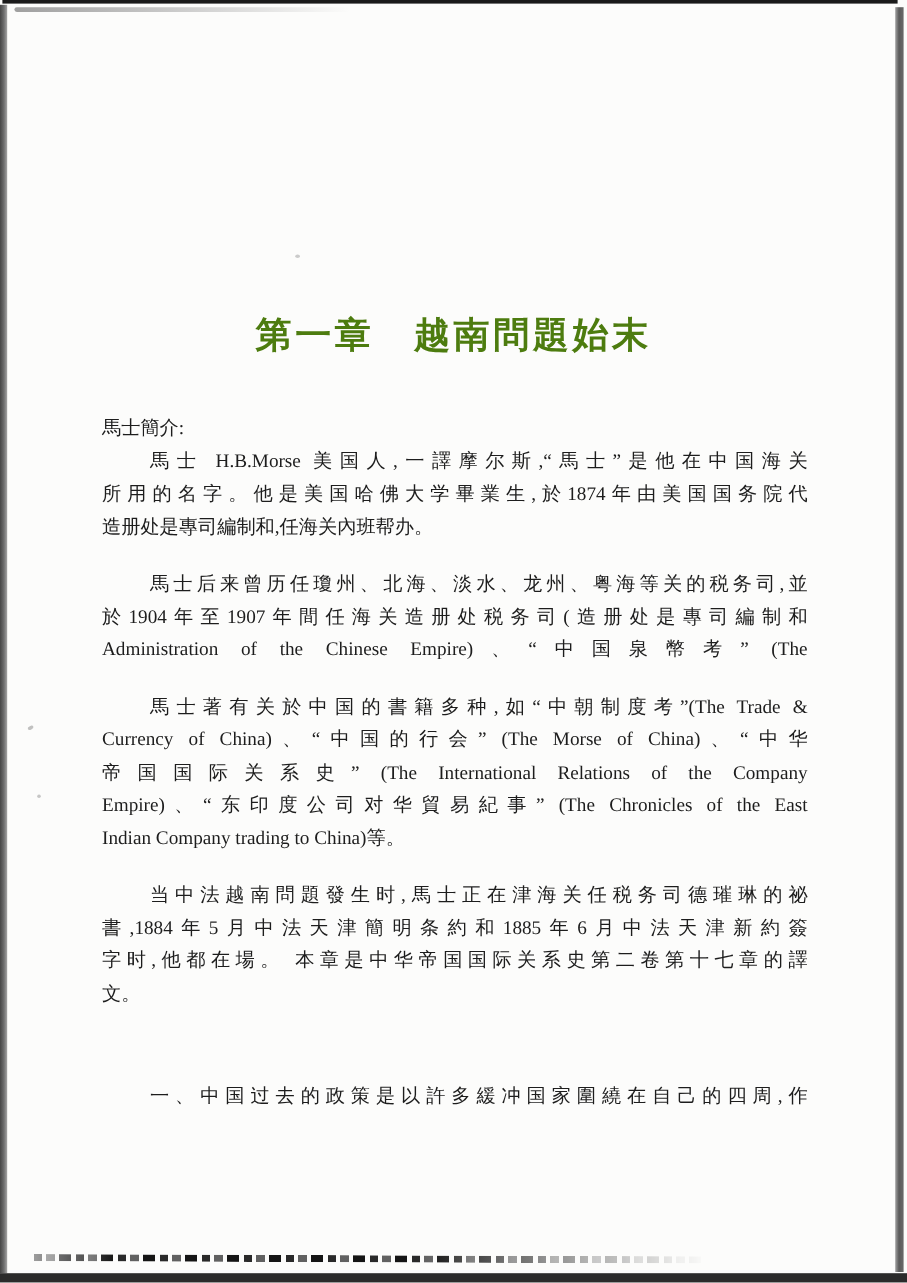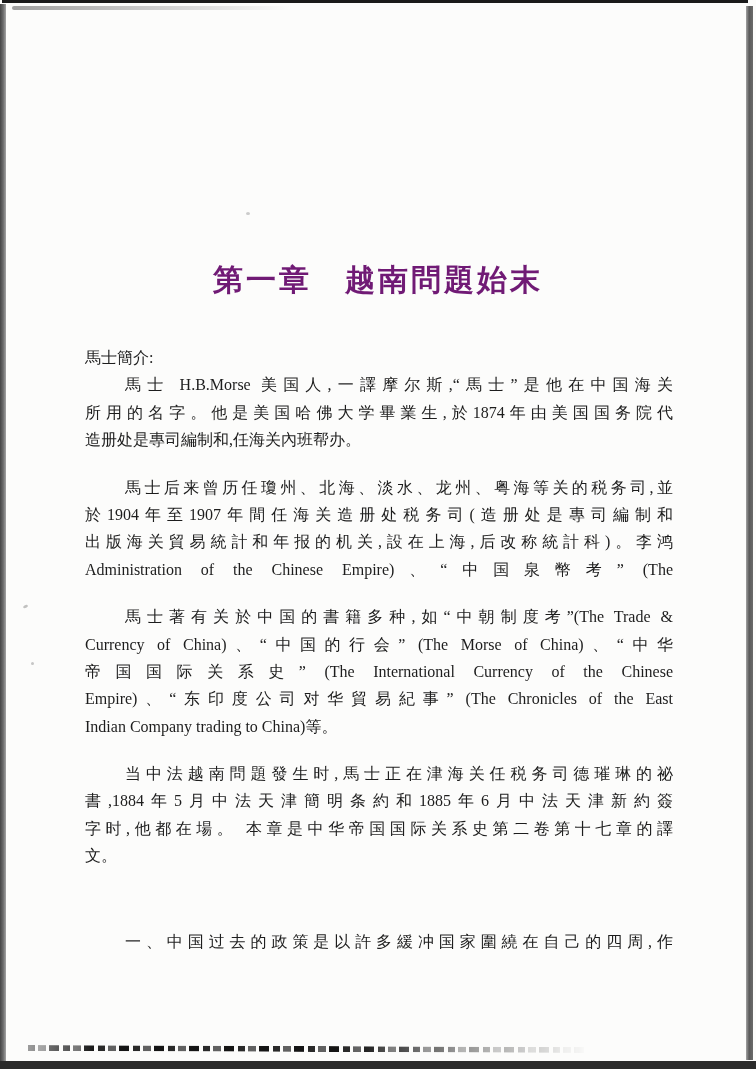--- a/index.html
+++ b/index.html
@@ -70,21 +70,21 @@
   .chapter-title {
     position: absolute;
     top: 261px; left: 0;
     width: 100%;
     margin: 0;
     text-align: center;
     font-size: 30px;
     line-height: 38px;
     font-weight: 900;
     letter-spacing: 3px;
-    color: #701a75;
+    color: #4d7c0f;
   }
   .body-block {
     position: absolute;
     top: 344px; left: 85px;
     width: 588px;
     color: #1d1d1d;
   }
   .ln {
     font-size: 16px;
     height: 27.4px;
@@ -115,25 +115,24 @@
 
   <h1 class="chapter-title">第一章　越南問題始末</h1>
 
   <div class="body-block">
     <div class="ln start">馬士簡介:</div>
     <div class="ln ind">馬士 H.B.Morse 美国人,一譯摩尔斯,“馬士”是他在中国海关</div>
     <div class="ln">所用的名字。他是美国哈佛大学畢業生,於1874年由美国国务院代</div>
     <div class="ln start">造册处是專司編制和,任海关內班帮办。</div>
     <div class="ln ind ps">馬士后来曾历任瓊州、北海、淡水、龙州、粤海等关的税务司,並</div>
     <div class="ln">於1904年至1907年間任海关造册处税务司(造册处是專司編制和</div>
-    <div class="ln">出版海关貿易統計和年报的机关,設在上海,后改称統計科)。李鸿</div>
     <div class="ln">Administration of the Chinese Empire)、“中国泉幣考” (The</div>
     <div class="ln ind ps">馬士著有关於中国的書籍多种,如“中朝制度考”(The Trade &amp;</div>
     <div class="ln">Currency of China)、“中国的行会” (The Morse of China)、“中华</div>
-    <div class="ln">帝国国际关系史” (The International Currency of the Chinese</div>
+    <div class="ln">帝国国际关系史” (The International Relations of the Company</div>
     <div class="ln">Empire)、“东印度公司对华貿易紀事” (The Chronicles of the East</div>
     <div class="ln start">Indian Company trading to China)等。</div>
     <div class="ln ind ps">当中法越南問題發生时,馬士正在津海关任税务司德璀琳的祕</div>
     <div class="ln">書,1884年5月中法天津簡明条約和1885年6月中法天津新約簽</div>
     <div class="ln">字时,他都在場。 本章是中华帝国国际关系史第二卷第十七章的譯</div>
     <div class="ln start">文。</div>
     <div class="ln ind sec">一、中国过去的政策是以許多緩冲国家圍繞在自己的四周,作</div>
   </div>
 
 </div>

